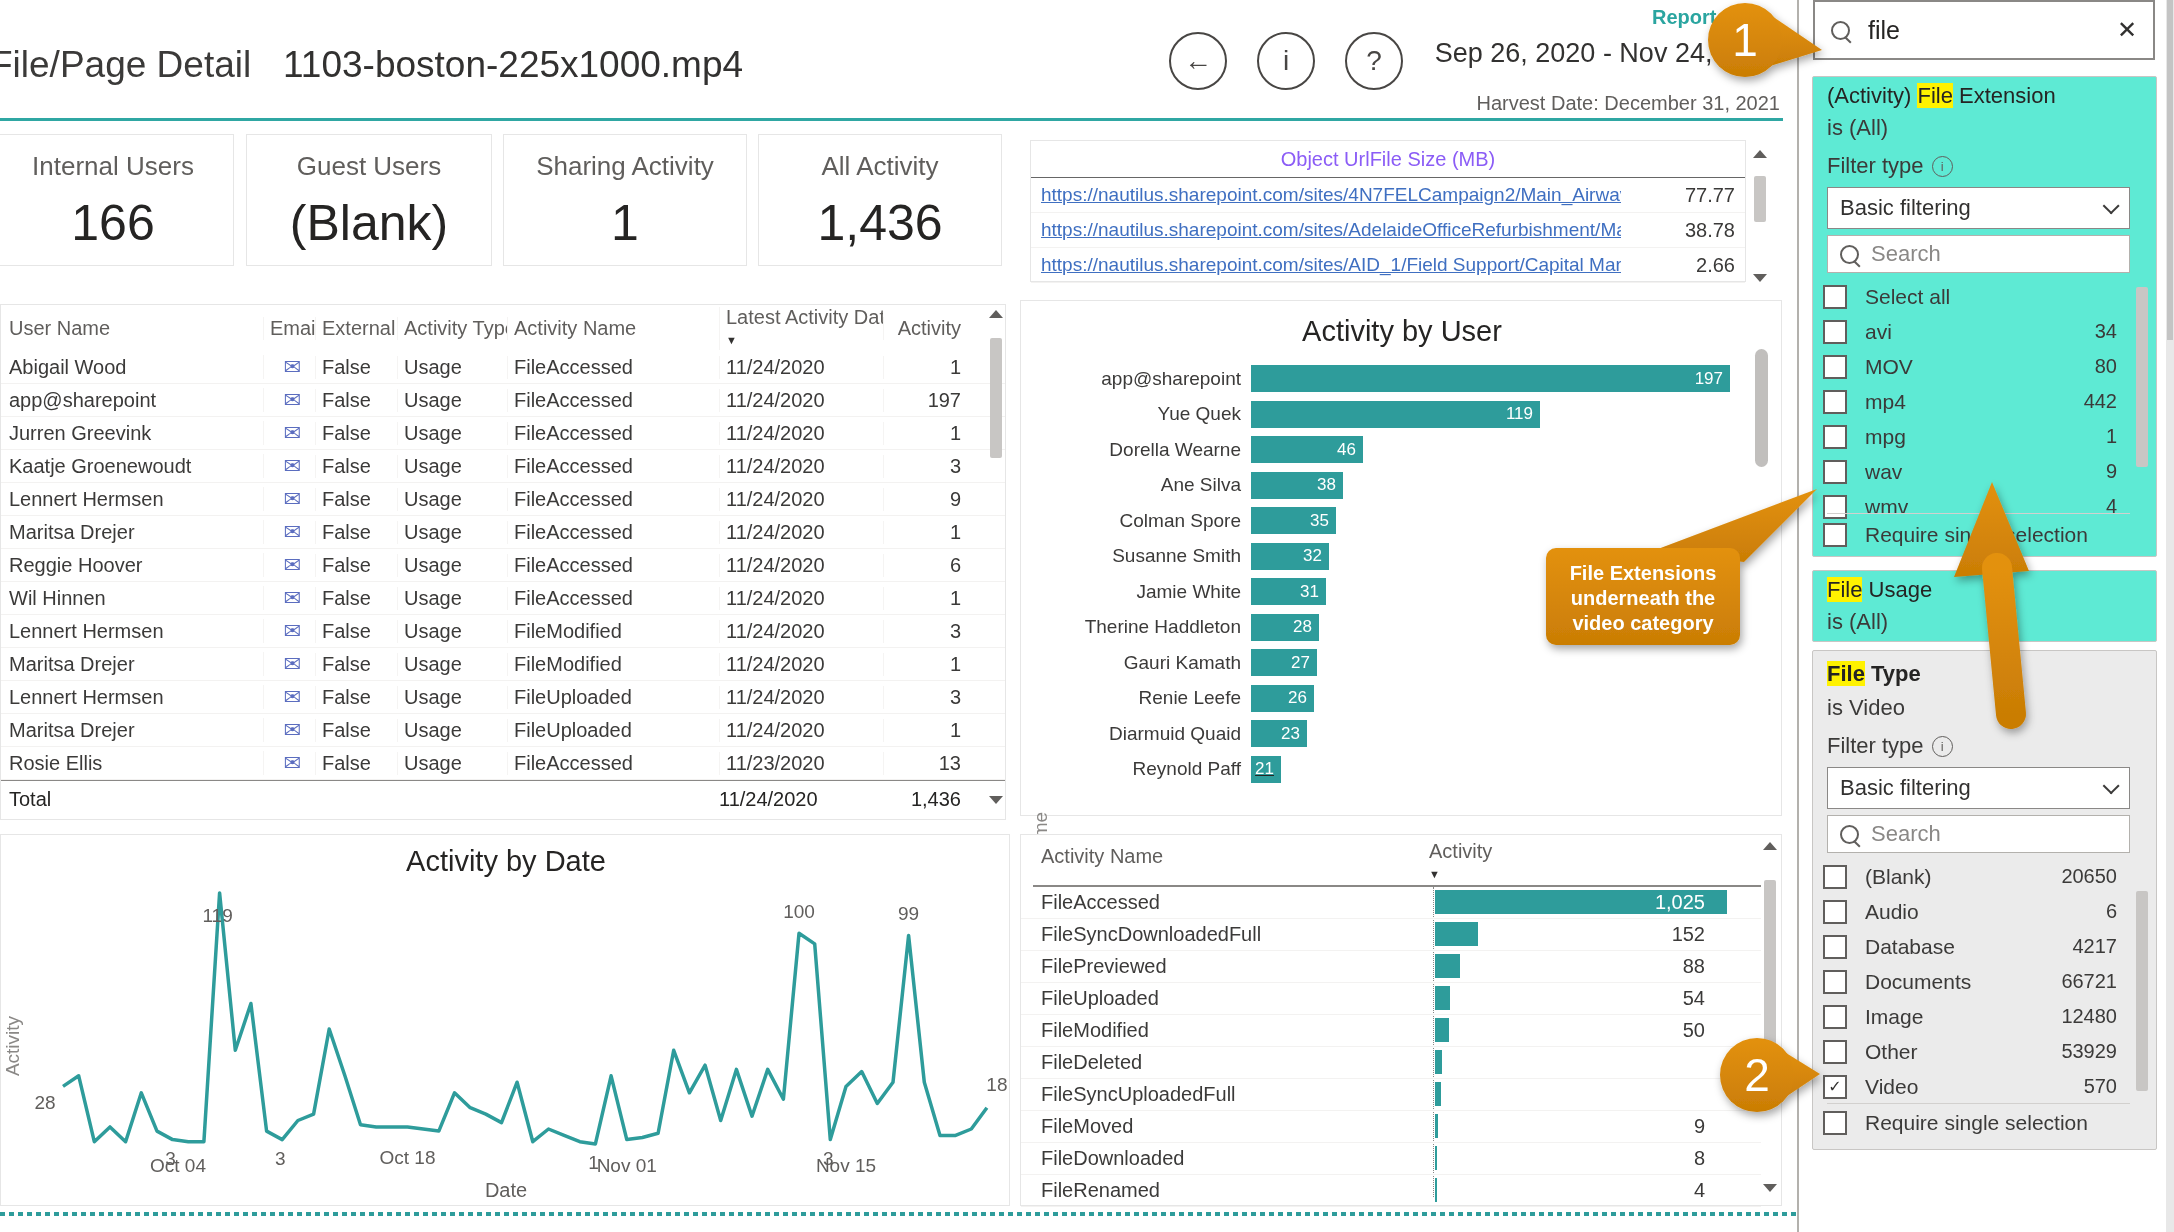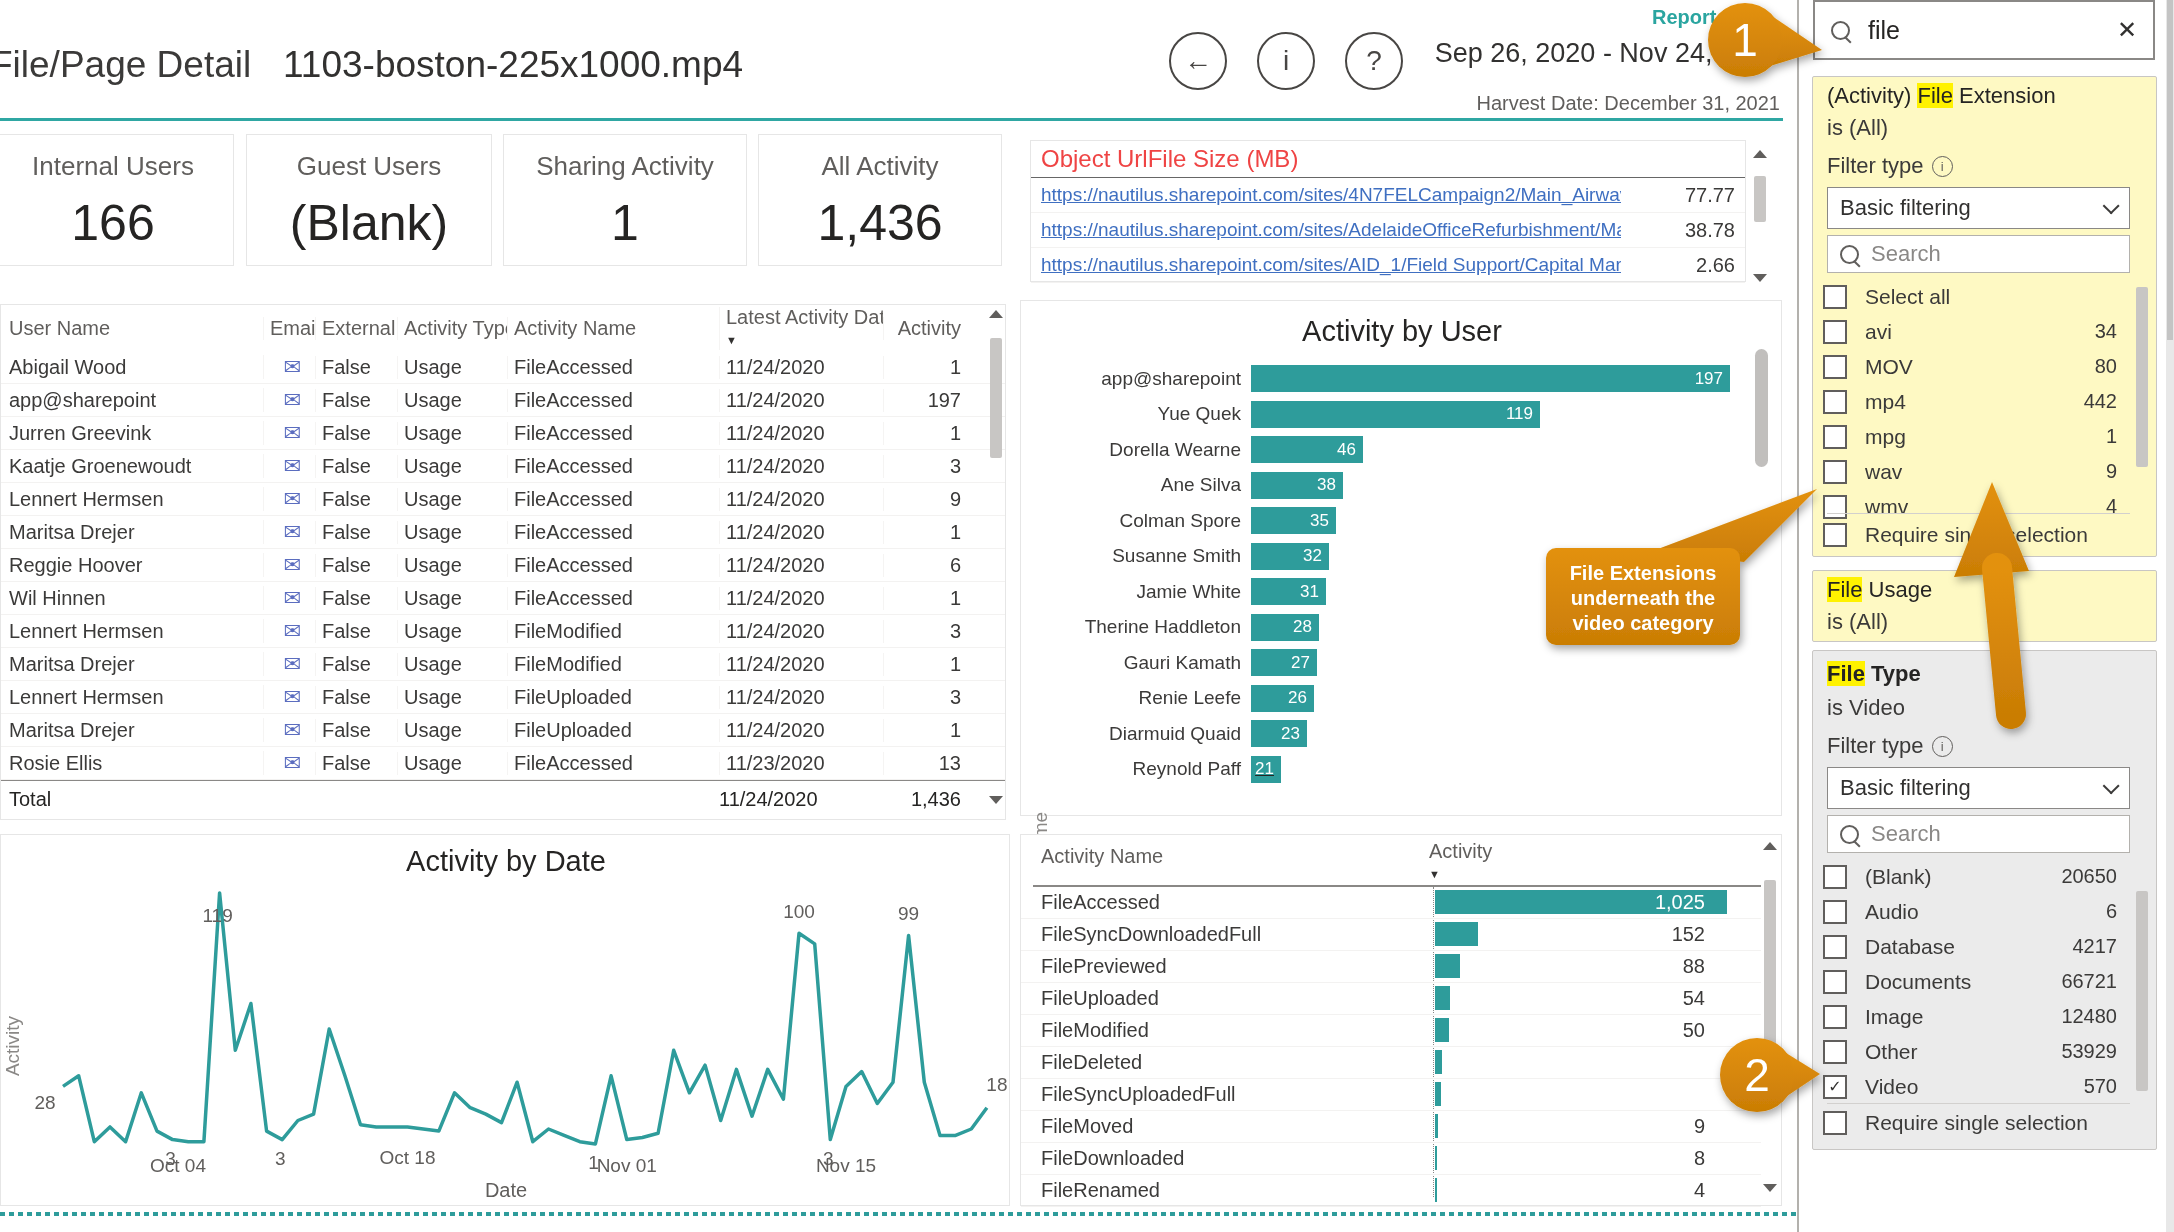--- a/index.html
+++ b/index.html
@@ -14,22 +14,22 @@
   .report-link{font-size:20px;font-weight:bold;color:#2AA5A0;}
   .date-range{font-size:27px;color:#323130;text-align:right;width:400px;}
   .harvest{font-size:20px;color:#605e5c;text-align:right;width:400px;}
   .teal-rule{height:3px;background:#2FA7A3;}
   
   .visual{background:#fff;border:1px solid #e6e6e6;box-sizing:border-box;}
   .kpi{text-align:center;}
   .kpi .lab{margin-top:16px;font-size:26px;color:#605e5c;}
   .kpi .val{margin-top:12px;font-size:50px;color:#252423;}
   
-  .obj-head{display:flex;justify-content:flex-start;align-items:center;height:36px;
-            padding:0 10px;font-size:24px;color:#ef4444;border-bottom:1px solid #666;}
+  .obj-head{display:flex;justify-content:center;align-items:center;height:36px;
+            padding:0 10px;font-size:20px;color:#8b5cf6;border-bottom:1px solid #666;}
   .obj-row{display:flex;justify-content:space-between;align-items:center;height:34px;padding:0 10px;
            border-bottom:1px solid #f3f2f1;}
   .obj-link{font-size:19px;color:#3F6FC1;text-decoration:underline;white-space:nowrap;overflow:hidden;max-width:580px;}
   .obj-size{font-size:20px;color:#3b3a39;}
   
   .tri-up{width:0;height:0;border-left:7px solid transparent;border-right:7px solid transparent;border-bottom:8px solid #605e5c;}
   .tri-down{width:0;height:0;border-left:7px solid transparent;border-right:7px solid transparent;border-top:8px solid #605e5c;}
   .thumb{background:#c8c6c4;width:12px;border-radius:2px;}
   
   .ut-head,.ut-row,.ut-total{display:grid;grid-template-columns:254px 52px 82px 110px 212px 164px 1fr;
@@ -55,21 +55,21 @@
   
   .bd-row{position:relative;height:31px;border-bottom:1px solid #f3f2f1;}
   .bd-name{position:absolute;left:20px;top:4px;font-size:20px;color:#3b3a39;}
   .bd-bar{position:absolute;left:414px;top:3px;height:24px;background:#2E9C9B;}
   .bd-val{position:absolute;right:56px;top:4px;font-size:20px;}
   
   .pane{background:#fff;border-left:2px solid #b3b1ad;box-sizing:border-box;}
   .srch{background:#fff;border:2px solid #8a8886;box-sizing:border-box;display:flex;align-items:center;}
   .mag{width:15px;height:15px;border:2px solid #605e5c;border-radius:50%;position:relative;flex:none;}
   .mag::after{content:"";position:absolute;width:2px;height:8px;background:#605e5c;left:14px;top:13px;transform:rotate(-45deg);}
-  .fcard{position:absolute;left:13px;width:345px;background:#fef9c3;border:1px solid #c8c6c4;border-radius:2px;box-sizing:border-box;}
+  .fcard{position:absolute;left:13px;width:345px;background:#5eead4;border:1px solid #c8c6c4;border-radius:2px;box-sizing:border-box;}
   .fcard.grey{background:#ebebeb;}
   .ftitle{position:absolute;left:14px;font-size:22px;color:#252423;white-space:nowrap;}
   .hl{background:#FFF200;}
   .fsub{position:absolute;left:14px;font-size:22px;color:#3b3a39;}
   .ftype{position:absolute;left:14px;font-size:22px;color:#3b3a39;}
   .icirc{display:inline-block;width:19px;height:19px;border:1px solid #605e5c;border-radius:50%;
          font-size:13px;line-height:19px;text-align:center;color:#605e5c;margin-left:8px;vertical-align:2px;}
   .fselect{position:absolute;left:14px;width:303px;height:42px;background:#fff;border:1px solid #8a8886;
            display:flex;align-items:center;box-sizing:border-box;font-size:22px;color:#323130;padding-left:12px;}
   .chev{margin-left:auto;margin-right:14px;width:10px;height:10px;border-right:2px solid #3b3a39;

